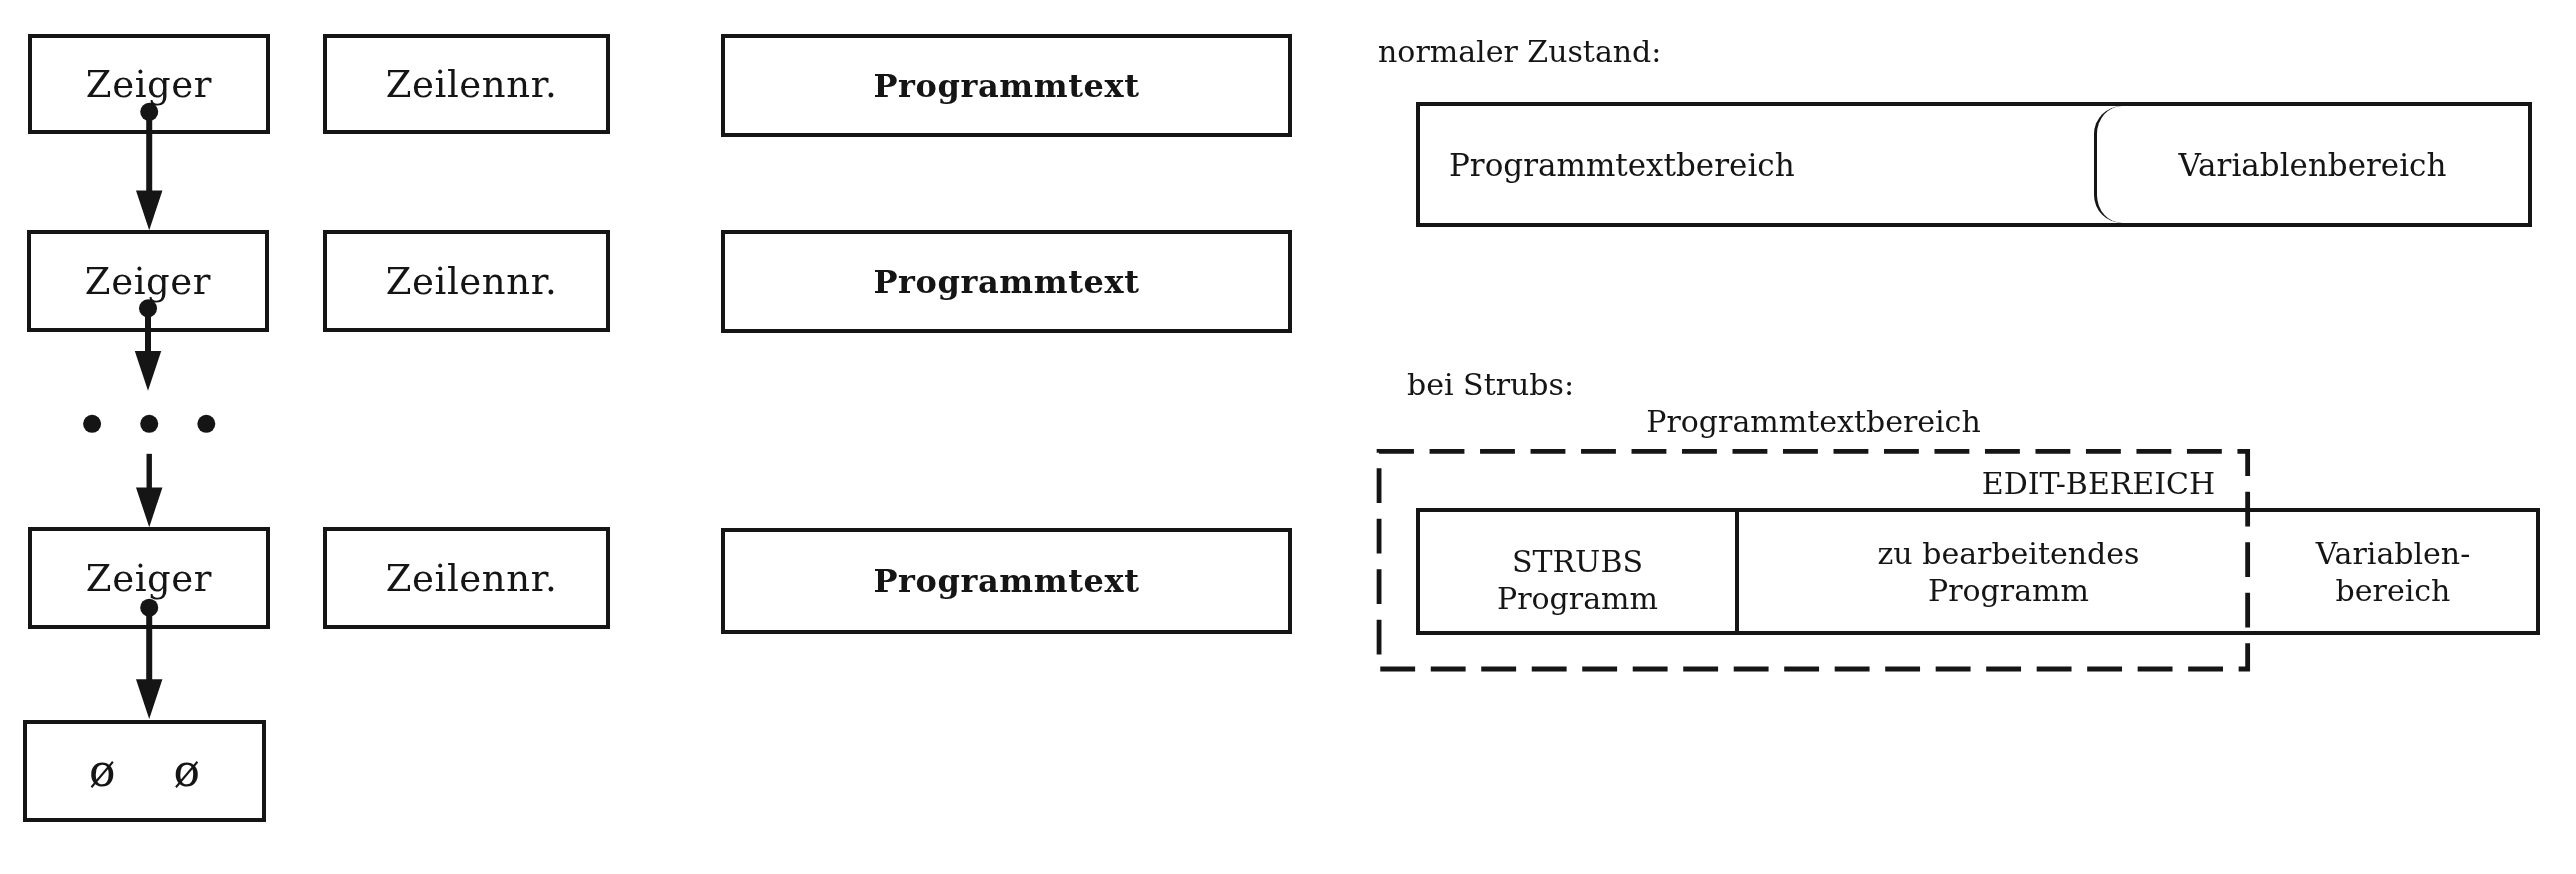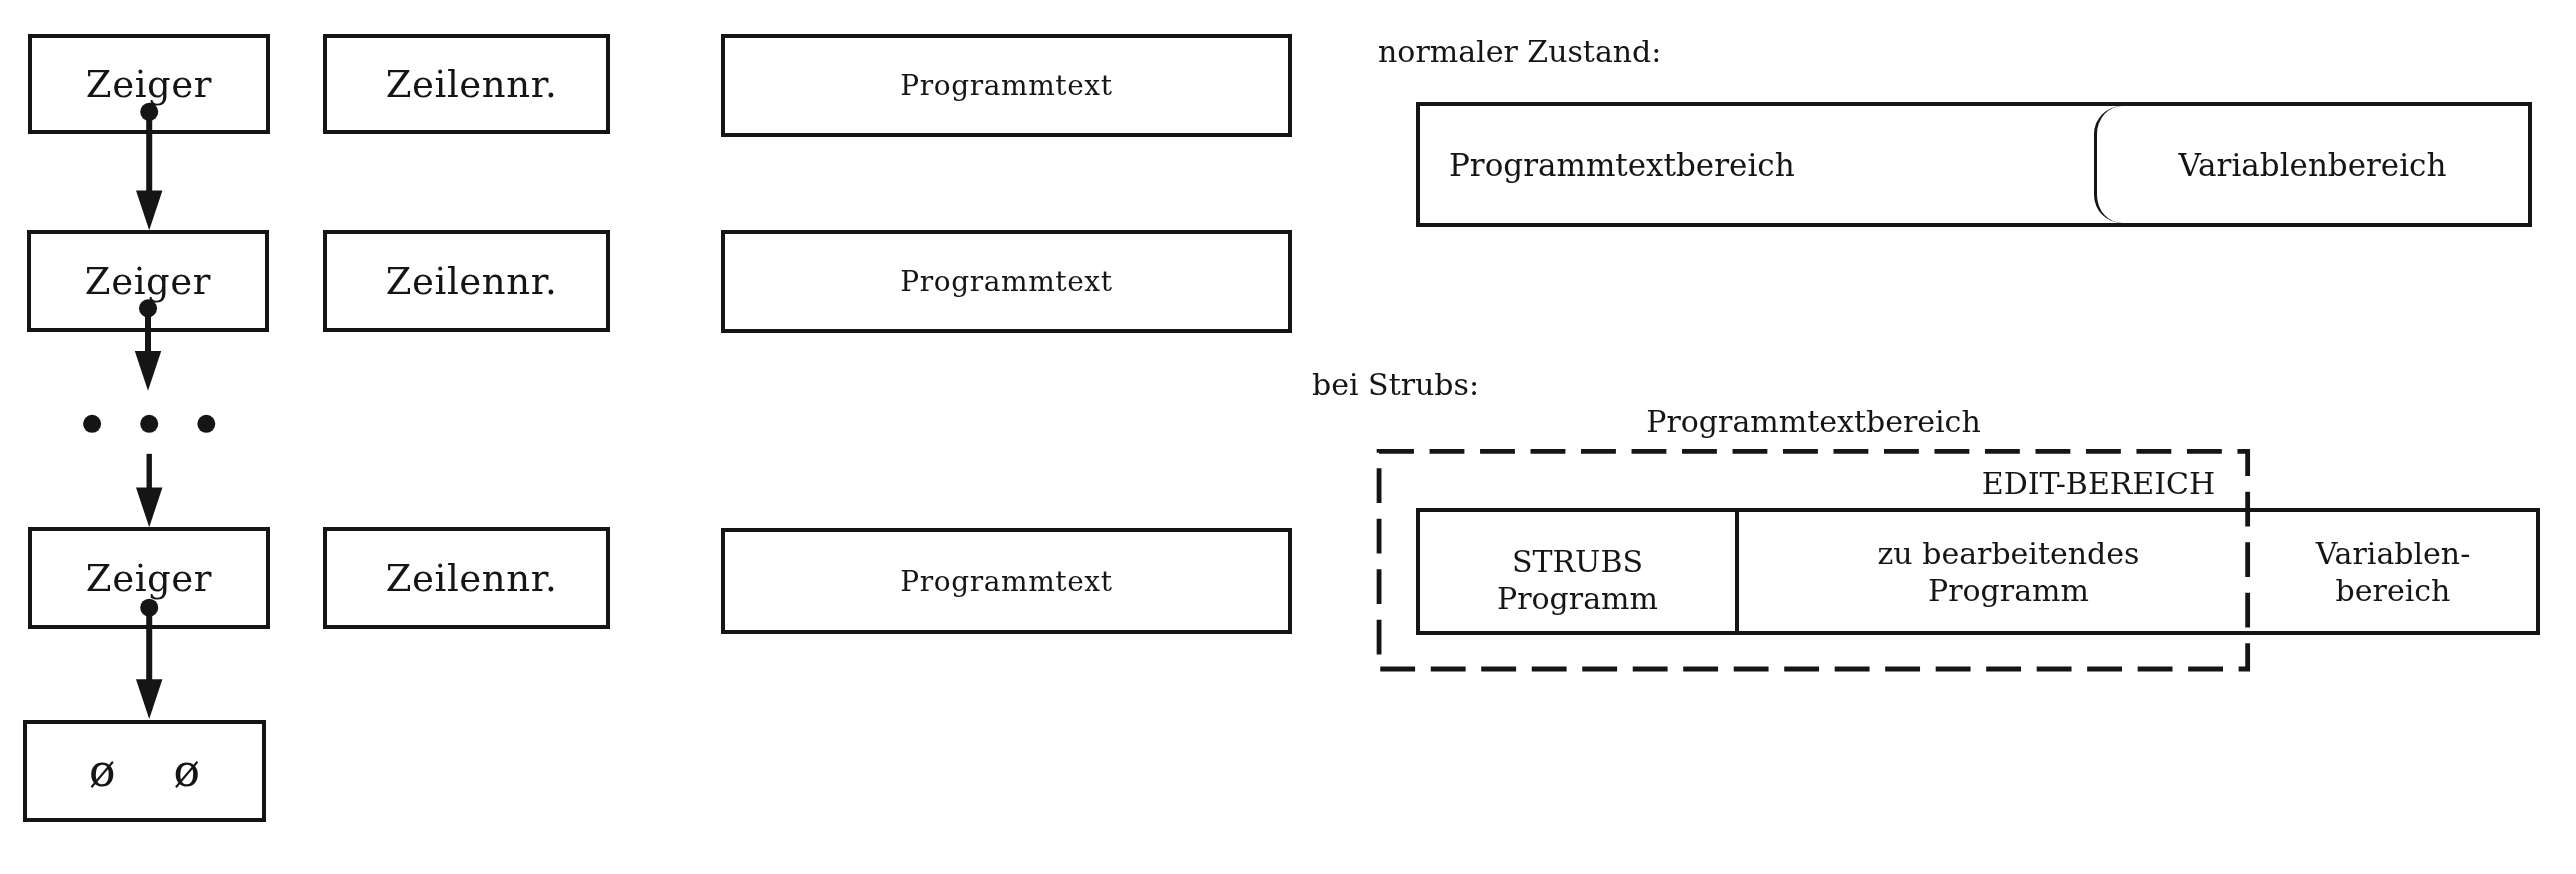--- a/index.html
+++ b/index.html
@@ -21,21 +21,21 @@
     box-sizing:border-box;
     border:4.8px solid var(--ink);
     background:var(--paper);
     display:flex;
     align-items:center;
     justify-content:center;
     text-align:center;
   }
   .lbl-zeiger{font-size:37px;letter-spacing:0.6px;}
   .lbl-zeilennr{font-size:37px;letter-spacing:0.6px;margin-left:10px;}
-  .lbl-progtext{font-size:28px;letter-spacing:0.6px;}
+  .lbl-progtext{font-size:32px;letter-spacing:0.6px;font-weight:bold;}
 
   
   .zeiger-1{left:28px;top:34px;width:242px;height:100px;}
   .zeilennr-1{left:323px;top:34px;width:287px;height:100px;}
   .progtext-1{left:721px;top:34px;width:571px;height:103px;}
   .zeiger-2{left:27px;top:230px;width:242px;height:102px;}
   .zeilennr-2{left:323px;top:230px;width:287px;height:102px;}
   .progtext-2{left:721px;top:230px;width:571px;height:103px;}
   .zeiger-3{left:28px;top:527px;width:242px;height:102px;}
   .zeilennr-3{left:323px;top:527px;width:287px;height:102px;}
@@ -44,21 +44,21 @@
   .null-sym{font-size:44px;line-height:44px;}
 
   
   .caption{
     position:absolute;
     font-size:30px;
     line-height:37px;
     white-space:nowrap;
   }
   .cap-normal{left:1378px;top:33px;}
-  .cap-strubs{left:1312px;top:366px;}
+  .cap-strubs{left:1407px;top:366px;}
   .cap-ptb{left:1377px;top:403px;width:873px;text-align:center;white-space:nowrap;}
   .cap-edit{left:1775px;top:465px;width:647px;text-align:center;}
 
   .membox{
     position:absolute;
     box-sizing:border-box;
     border:4.2px solid var(--ink);
     background:var(--paper);
     display:flex;
     align-items:stretch;

